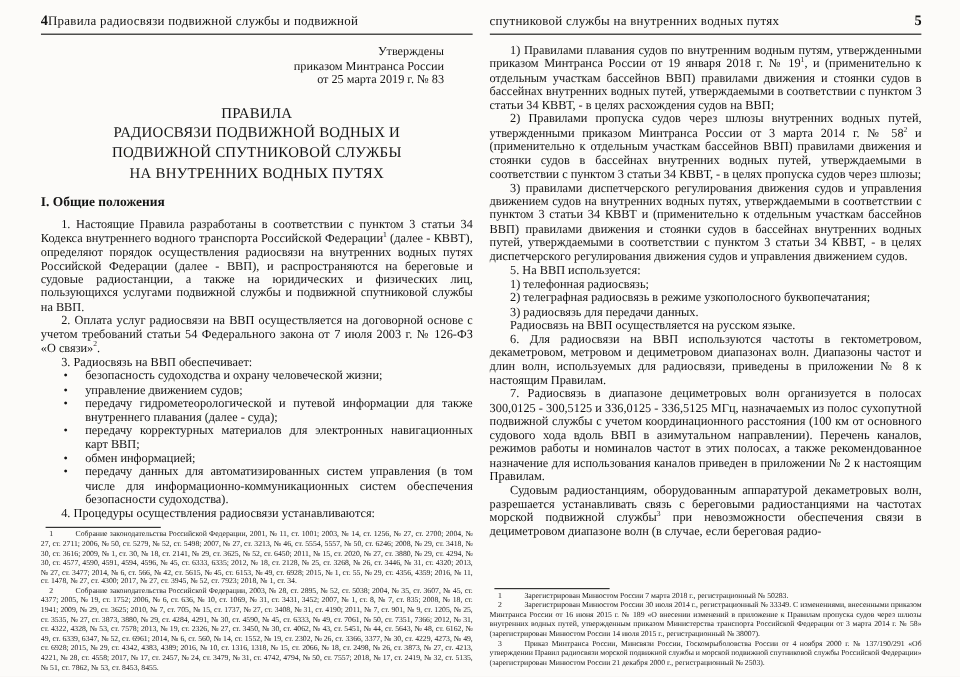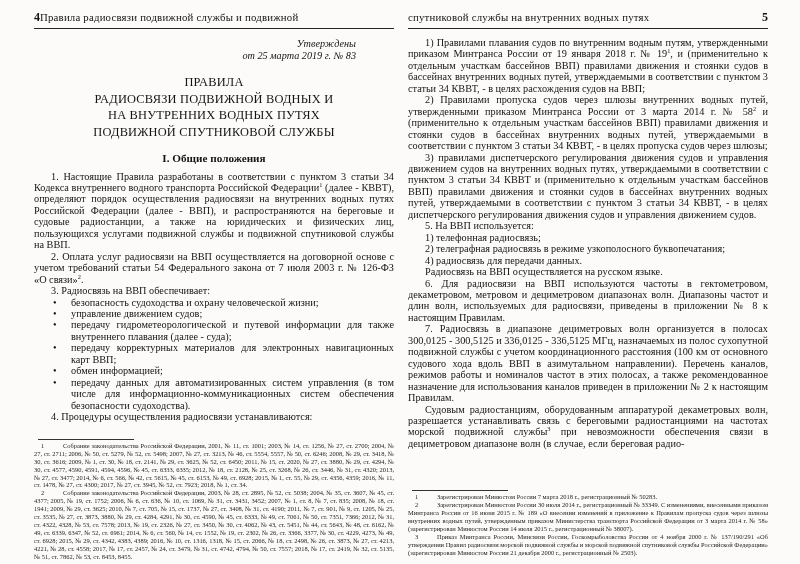--- a/index.html
+++ b/index.html
@@ -35,38 +35,36 @@
   .pg-num{font-weight:bold;font-size:12px;}
   .running-title{
     flex:1;
     text-align:left;
     font-size:10.8px;
     letter-spacing:.2px;
   }
   
   .approval{
     margin-top:9px;
-    margin-right:38px;
+    margin-right:24px;
     text-align:right;
     font-size:10.2px;
     line-height:11.6px;
-    font-style:italic;
   }
   
   .doc-title{
     margin-top:13px;
     text-align:center;
     font-weight:normal;
     font-size:12.4px;
     line-height:16.6px;
     letter-spacing:.2px;
   }
   .section-heading{
     margin-top:11px;
-    text-align:center;
     font-weight:bold;
     font-size:11.2px;
   }
   
   .body-text{
     margin-top:7px;
     font-size:10.25px;
     line-height:11.45px;
     text-align:justify;
   }
@@ -117,28 +115,29 @@
 <div class="spread">
 
   <div class="page">
     <div class="pg-header">
       <span class="pg-num">4</span>
       <span class="running-title">Правила радиосвязи подвижной службы и подвижной</span>
     </div>
 
     <div class="approval">
       <div>Утверждены</div>
+      <div>приказом Минтранса России</div>
       <div>от 25 марта 2019 г. № 83</div>
     </div>
 
     <div class="doc-title">
       <div>ПРАВИЛА</div>
       <div>РАДИОСВЯЗИ ПОДВИЖНОЙ ВОДНЫХ И</div>
+      <div>ПОДВИЖНОЙ СПУТНИКОВОЙ СЛУЖБЫ</div>
       <div>НА ВНУТРЕННИХ ВОДНЫХ ПУТЯХ</div>
-      <div>ПОДВИЖНОЙ СПУТНИКОВОЙ СЛУЖБЫ</div>
     </div>
 
     <div class="section-heading">I. Общие положения</div>
 
     <div class="body-text">
         <p class="para">1. Настоящие Правила разработаны в соответствии с пунктом 3 статьи 34 Кодекса внутреннего водного транспорта Российской Федерации<sup>1</sup> (далее - КВВТ), определяют порядок осуществления радиосвязи на внутренних водных путях Российской Федерации (далее - ВВП), и распространяются на береговые и судовые радиостанции, а также на юридических и физических лиц, пользующихся услугами подвижной службы и подвижной спутниковой службы на ВВП.</p>
         <p class="para">2. Оплата услуг радиосвязи на ВВП осуществляется на договорной основе с учетом требований статьи 54 Федерального закона от 7 июля 2003 г. № 126-ФЗ «О связи»<sup>2</sup>.</p>
         <p class="para">3. Радиосвязь на ВВП обеспечивает:</p>
         <div class="bullets">
           <div class="bullet">
@@ -184,21 +183,21 @@
       <span class="pg-num">5</span>
     </div>
 
     <div class="body-text right-body">
         <p class="para">1) Правилами плавания судов по внутренним водным путям, утвержденными приказом Минтранса России от 19 января 2018 г. № 19<sup>1</sup>, и (применительно к отдельным участкам бассейнов ВВП) правилами движения и стоянки судов в бассейнах внутренних водных путей, утверждаемыми в соответствии с пунктом 3 статьи 34 КВВТ, - в целях расхождения судов на ВВП;</p>
         <p class="para">2) Правилами пропуска судов через шлюзы внутренних водных путей, утвержденными приказом Минтранса России от 3 марта 2014 г. № 58<sup>2</sup> и (применительно к отдельным участкам бассейнов ВВП) правилами движения и стоянки судов в бассейнах внутренних водных путей, утверждаемыми в соответствии с пунктом 3 статьи 34 КВВТ, - в целях пропуска судов через шлюзы;</p>
         <p class="para">3) правилами диспетчерского регулирования движения судов и управления движением судов на внутренних водных путях, утверждаемыми в соответствии с пунктом 3 статьи 34 КВВТ и (применительно к отдельным участкам бассейнов ВВП) правилами движения и стоянки судов в бассейнах внутренних водных путей, утверждаемыми в соответствии с пунктом 3 статьи 34 КВВТ, - в целях диспетчерского регулирования движения судов и управления движением судов.</p>
         <p class="para">5. На ВВП используется:</p>
         <p class="para">1) телефонная радиосвязь;</p>
         <p class="para">2) телеграфная радиосвязь в режиме узкополосного буквопечатания;</p>
-        <p class="para">4) радиосвязь для передачи данных.</p>
+        <p class="para">3) радиосвязь для передачи данных.</p>
         <p class="para">Радиосвязь на ВВП осуществляется на русском языке.</p>
         <p class="para">6. Для радиосвязи на ВВП используются частоты в гектометровом, декаметровом, метровом и дециметровом диапазонах волн. Диапазоны частот и длин волн, используемых для радиосвязи, приведены в приложении № 8 к настоящим Правилам.</p>
         <p class="para">7. Радиосвязь в диапазоне дециметровых волн организуется в полосах 300,0125 - 300,5125 и 336,0125 - 336,5125 МГц, назначаемых из полос сухопутной подвижной службы с учетом координационного расстояния (100 км от основного судового хода вдоль ВВП в азимутальном направлении). Перечень каналов, режимов работы и номиналов частот в этих полосах, а также рекомендованное назначение для использования каналов приведен в приложении № 2 к настоящим Правилам.</p>
         <p class="para">Судовым радиостанциям, оборудованным аппаратурой декаметровых волн, разрешается устанавливать связь с береговыми радиостанциями на частотах морской подвижной службы<sup>3</sup> при невозможности обеспечения связи в дециметровом диапазоне волн (в случае, если береговая радио-</p>
       </div>
 
     <div class="fn-block right-fn">
       <hr class="fn-rule">
       <div>
           <p class="footnote"><span class="fn-num">1</span>Зарегистрирован Минюстом России 7 марта 2018 г., регистрационный № 50283.</p>

